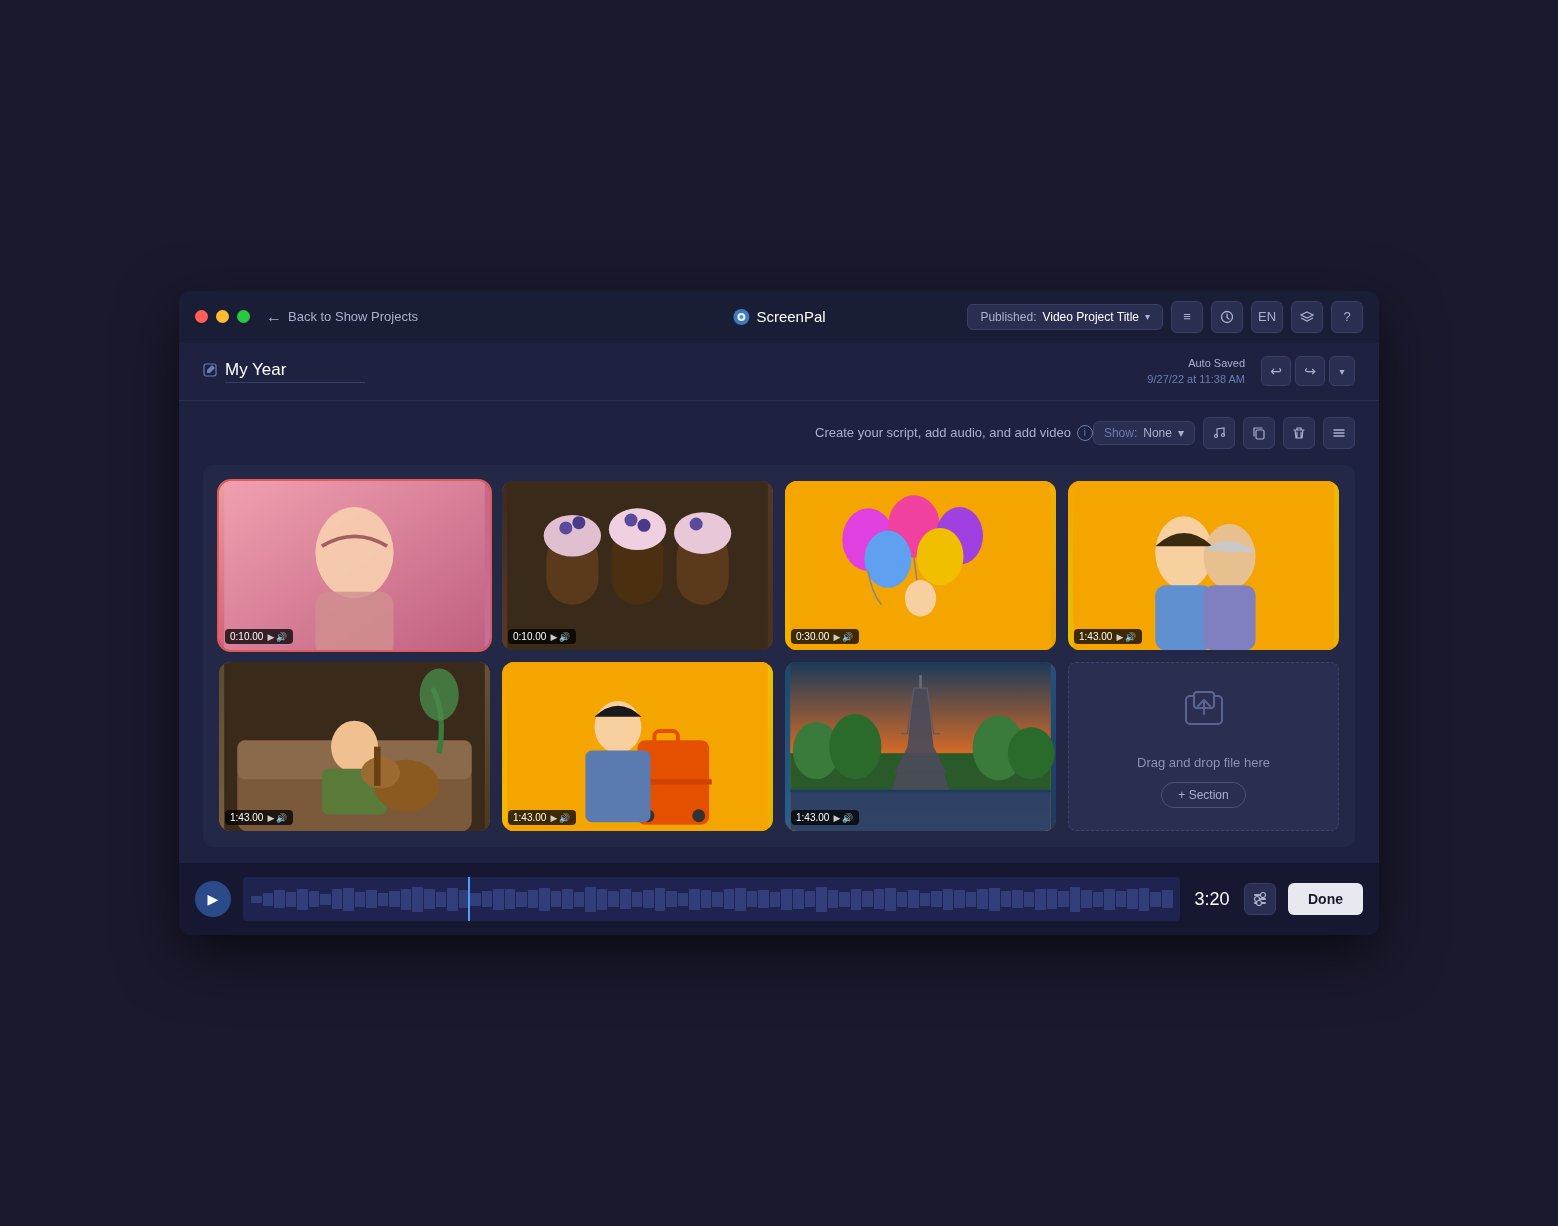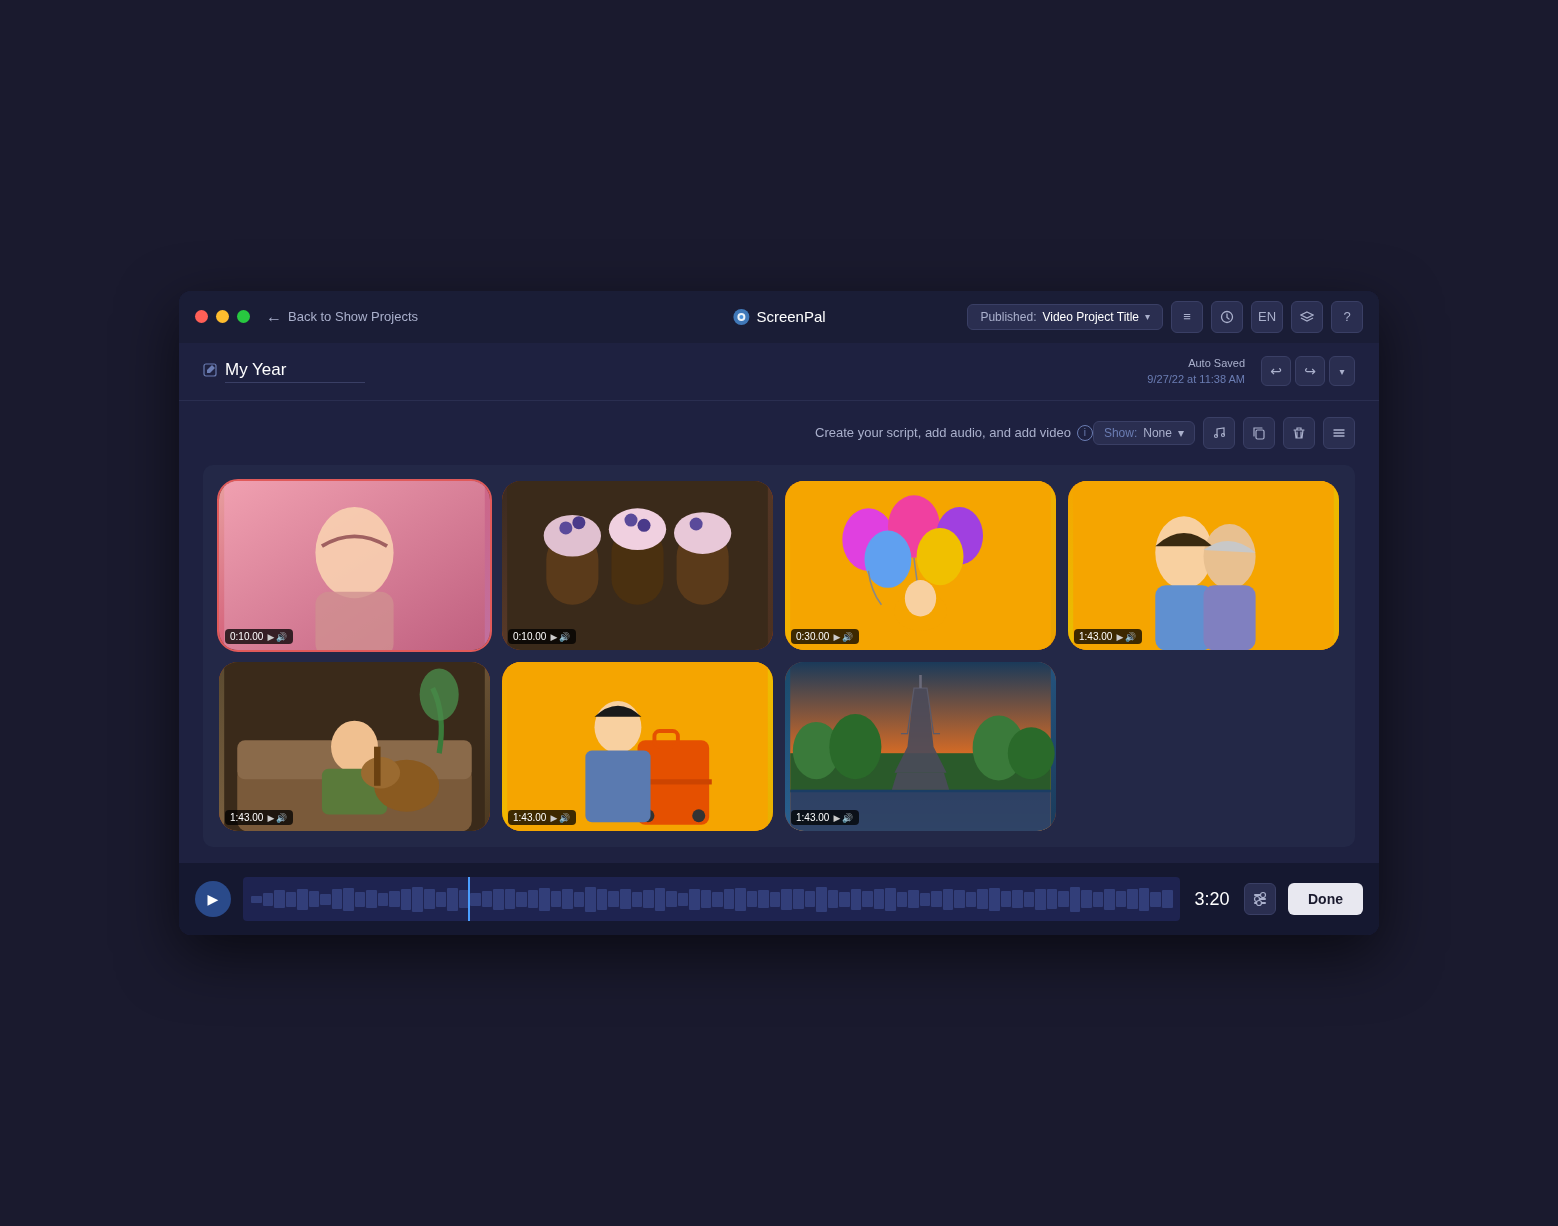--- a/index.html
+++ b/index.html
@@ -228,21 +228,21 @@
     .video-grid {
       display: grid;
       grid-template-columns: repeat(4, 1fr);
       gap: 12px;
       background: #232847;
       border-radius: 10px;
       padding: 16px;
     }
     .video-card {
       position: relative;
-      border-radius: 19px;
+      border-radius: 12px;
       overflow: hidden;
       aspect-ratio: 16/10;
       cursor: pointer;
       background: #c2410c;
     }
     .video-card.selected {
       outline: 2px solid #e05a5a;
     }
     .video-duration {
       position: absolute;
@@ -676,20 +676,32 @@
             <path d="M85 55 L90 55 L95 20 L105 20 L110 55 L115 55" stroke="#5a5a6a" stroke-width="1" fill="none"></path>
             <line x1="100" y1="10" x2="100" y2="20" stroke="#6a6a7a" stroke-width="2"></line>
           </svg>
         </div>
         <div class="video-duration">
           <span>1:43.00</span>
           <span class="vid-icons">▶ 🔊</span>
         </div>
       </div>
 
+      <div class="drop-zone-card">
+        <div class="drop-icon">
+          <svg width="48" height="48" viewBox="0 0 48 48" fill="none">
+            <rect x="6" y="10" width="36" height="28" rx="4" stroke="#5a6490" stroke-width="2" fill="none"></rect>
+            <rect x="14" y="6" width="20" height="16" rx="3" stroke="#5a6490" stroke-width="2" fill="#2a2e50"></rect>
+            <path d="M24 14 L24 28" stroke="#5a6490" stroke-width="2" stroke-linecap="round"></path>
+            <path d="M18 20 L24 14 L30 20" stroke="#5a6490" stroke-width="2" stroke-linecap="round" stroke-linejoin="round"></path>
+          </svg>
+        </div>
+        <div class="drop-text">Drag and drop file here</div>
+        <button class="section-btn">+ Section</button>
+      </div>
 
     </div>
   </div>
 
   <div class="timeline-bar">
     <button class="play-btn">
       <span>▶</span>
     </button>
 
     <div class="timeline-track">

